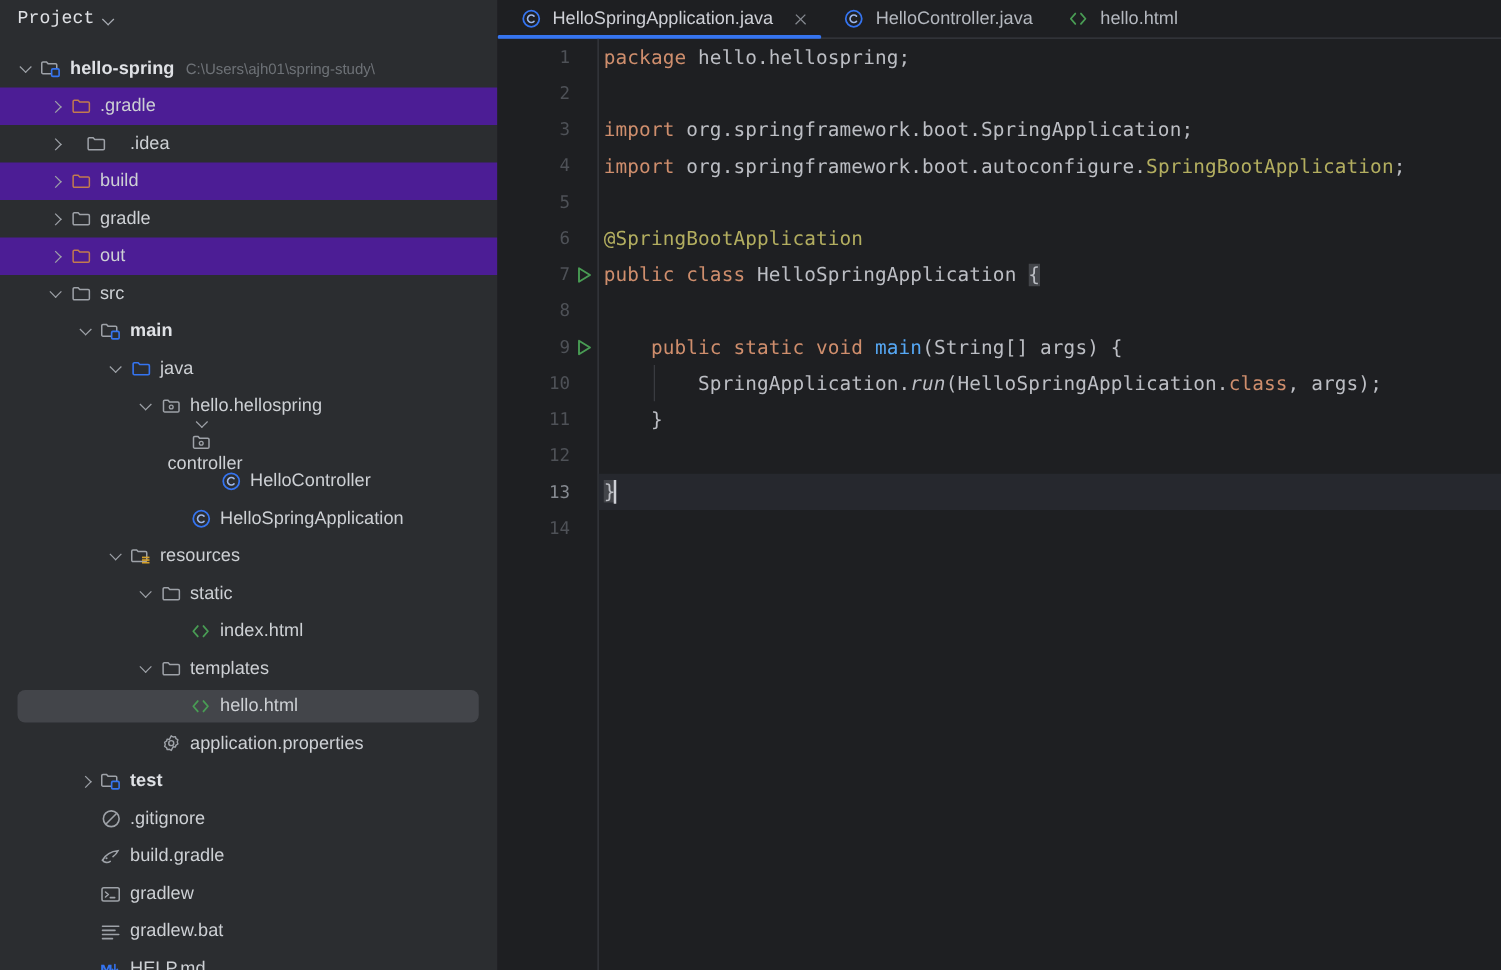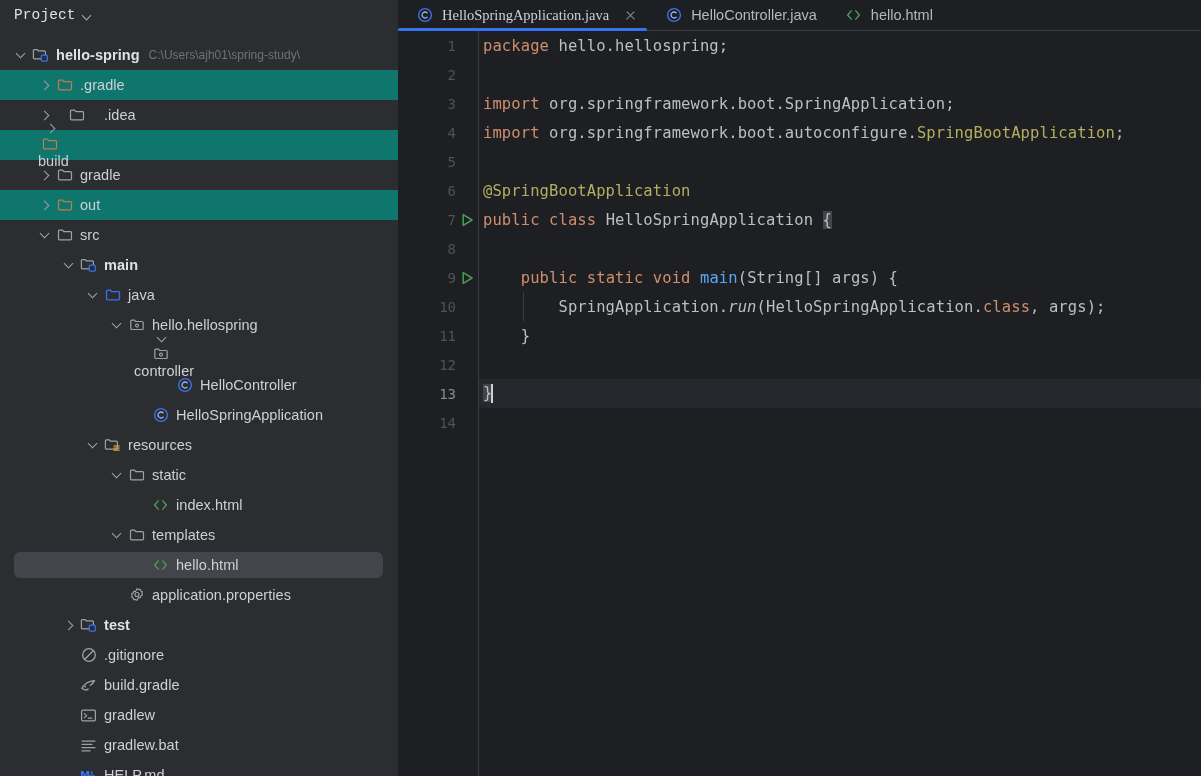--- a/index.html
+++ b/index.html
@@ -34,21 +34,21 @@
     width: 6px; height: 6px;
     border-right: 1.4px solid #a9adb4; border-bottom: 1.4px solid #a9adb4;
     transform: rotate(45deg);
   }
 
   #tree { position: relative; padding-top: 10px; }
   .row {
     height: 30px; display: flex; align-items: center;
     position: relative; white-space: nowrap; cursor: default;
   }
-  .row.excluded { background: #0f766e; }
+  .row.excluded { background: #4c1d95; }
   .row .pill {
     position: absolute; left: 14px; right: 15px; top: 2px; bottom: 2px;
     background: #43454a; border-radius: 6px; display: none;
   }
   .row.selected .pill { display: block; }
   .row .inner { position: relative; display: flex; align-items: center; z-index: 2; }
 
   .arrow {
     width: 14px; height: 14px; flex: 0 0 14px;
     position: relative; margin-right: 4px;
@@ -78,21 +78,21 @@
   }
   #tabbar {
     height: 31px; position: relative; display: flex; align-items: flex-start;
     border-bottom: 1px solid #393b40;
   }
   .tab {
     height: 30px; display: flex; align-items: center; gap: 9px;
     padding: 0 10px 0 18px; position: relative; cursor: default;
   }
   .tab .tlabel { font-size: 14.5px; color: #b4b8bf; }
-  .tab.active .tlabel { color: #ced0d6; font-family: Liberation Serif, serif; }
+  .tab.active .tlabel { color: #ced0d6; }
   .tab.active::after {
     content: ""; position: absolute; left: 0; right: 0; bottom: -1px;
     height: 3px; background: #3574f0; border-radius: 2px;
   }
   .tclose { width: 13px; height: 13px; position: relative; margin-left: 6px; }
   .tclose::before, .tclose::after {
     content: ""; position: absolute; left: 1px; top: 6px;
     width: 11px; height: 1.4px; background: #868a91;
   }
   .tclose::before { transform: rotate(45deg); }
@@ -180,21 +180,21 @@
             <span class="arrow right"></span>
             <span class="ico">
               <svg width="16" height="16" viewBox="0 0 16 16">
                 <path d="M1.5 4.2a1 1 0 0 1 1-1h3l1.3 1.4h6.7a1 1 0 0 1 1 1v6.2a1 1 0 0 1-1 1h-11a1 1 0 0 1-1-1z" fill="none" stroke="#9ea2a8" stroke-width="1.2"></path>
               </svg>
             </span>
             <span class="label">.idea</span>
           </div>
         </div>
         <div class="row excluded">
-          <div class="inner" style="margin-left: 38px; flex-direction: column;">
+          <div class="inner" style="margin-left: 38px;">
             <span class="arrow right"></span>
             <span class="ico">
               <svg width="16" height="16" viewBox="0 0 16 16">
                 <path d="M1.5 4.2a1 1 0 0 1 1-1h3l1.3 1.4h6.7a1 1 0 0 1 1 1v6.2a1 1 0 0 1-1 1h-11a1 1 0 0 1-1-1z" fill="none" stroke="#c27b4e" stroke-width="1.2"></path>
               </svg>
             </span>
             <span class="label">build</span>
           </div>
         </div>
         <div class="row">

